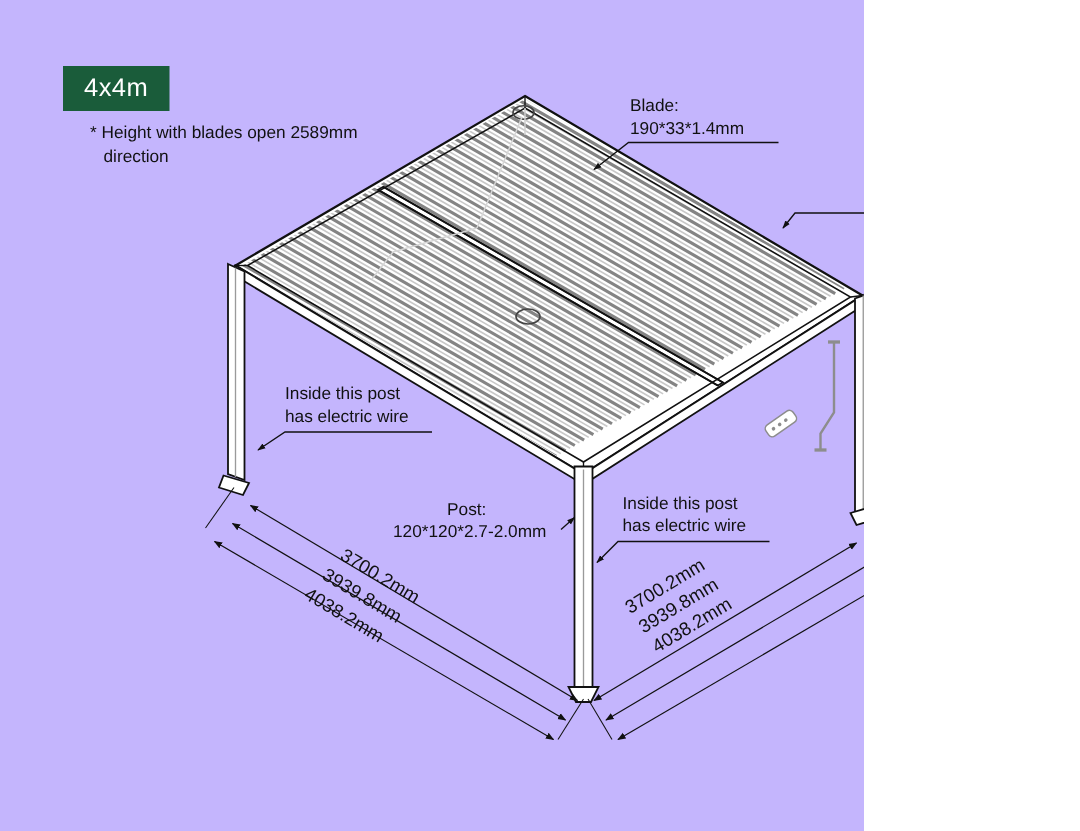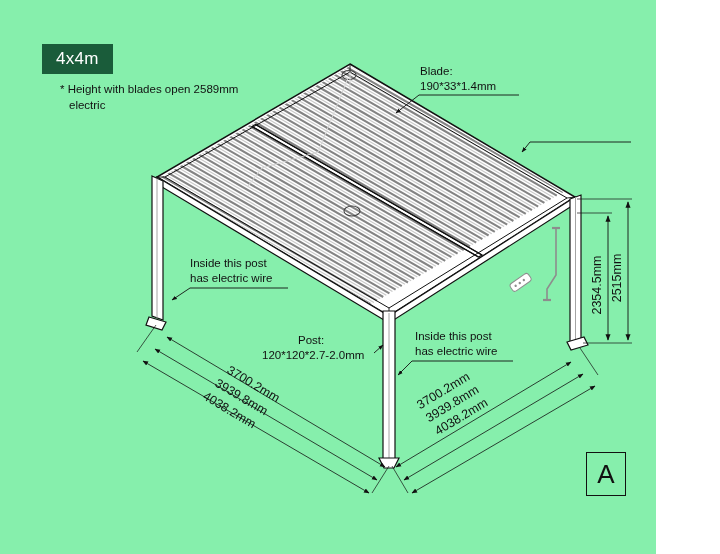--- a/index.html
+++ b/index.html
@@ -2,23 +2,23 @@
 <html><head>
 <meta charset="utf-8">
 <style>
   html, body {
     margin: 0;
     padding: 0;
     background: #ffffff;
   }
   #page {
     position: relative;
-    width: 656px;
+    width: 576px;
     height: 554px;
-    background: #86efac;
+    background: #c4b5fd;
     font-family: "Liberation Sans", sans-serif;
     overflow: hidden;
   }
   #drawing {
     position: absolute;
     left: 0;
     top: 0;
     width: 720px;
     height: 554px;
   }
@@ -303,21 +303,21 @@
       <line x1="396" y1="467" x2="571" y2="362" stroke="#111111" stroke-width="0.8" marker-start="url(#arr)" marker-end="url(#arr)"></line>
       <line x1="404" y1="480" x2="583" y2="374" stroke="#111111" stroke-width="0.8" marker-start="url(#arr)" marker-end="url(#arr)"></line>
       <line x1="412" y1="493" x2="595" y2="386" stroke="#111111" stroke-width="0.8" marker-start="url(#arr)" marker-end="url(#arr)"></line>
     </g>
   </svg>
 
   <div class="badge">4x4m</div>
 
   <div class="notes">
     <div>* Height with blades open 2589mm</div>
-    <div class="indent">electric</div>
+    <div class="indent">direction</div>
   </div>
 
   <div class="lbl lbl-blade">
     <div>Blade:</div>
     <div>190*33*1.4mm</div>
   </div>
 
 
   <div class="lbl lbl-post">
     <div style="text-align:center;padding-right:4px">Post:</div>

